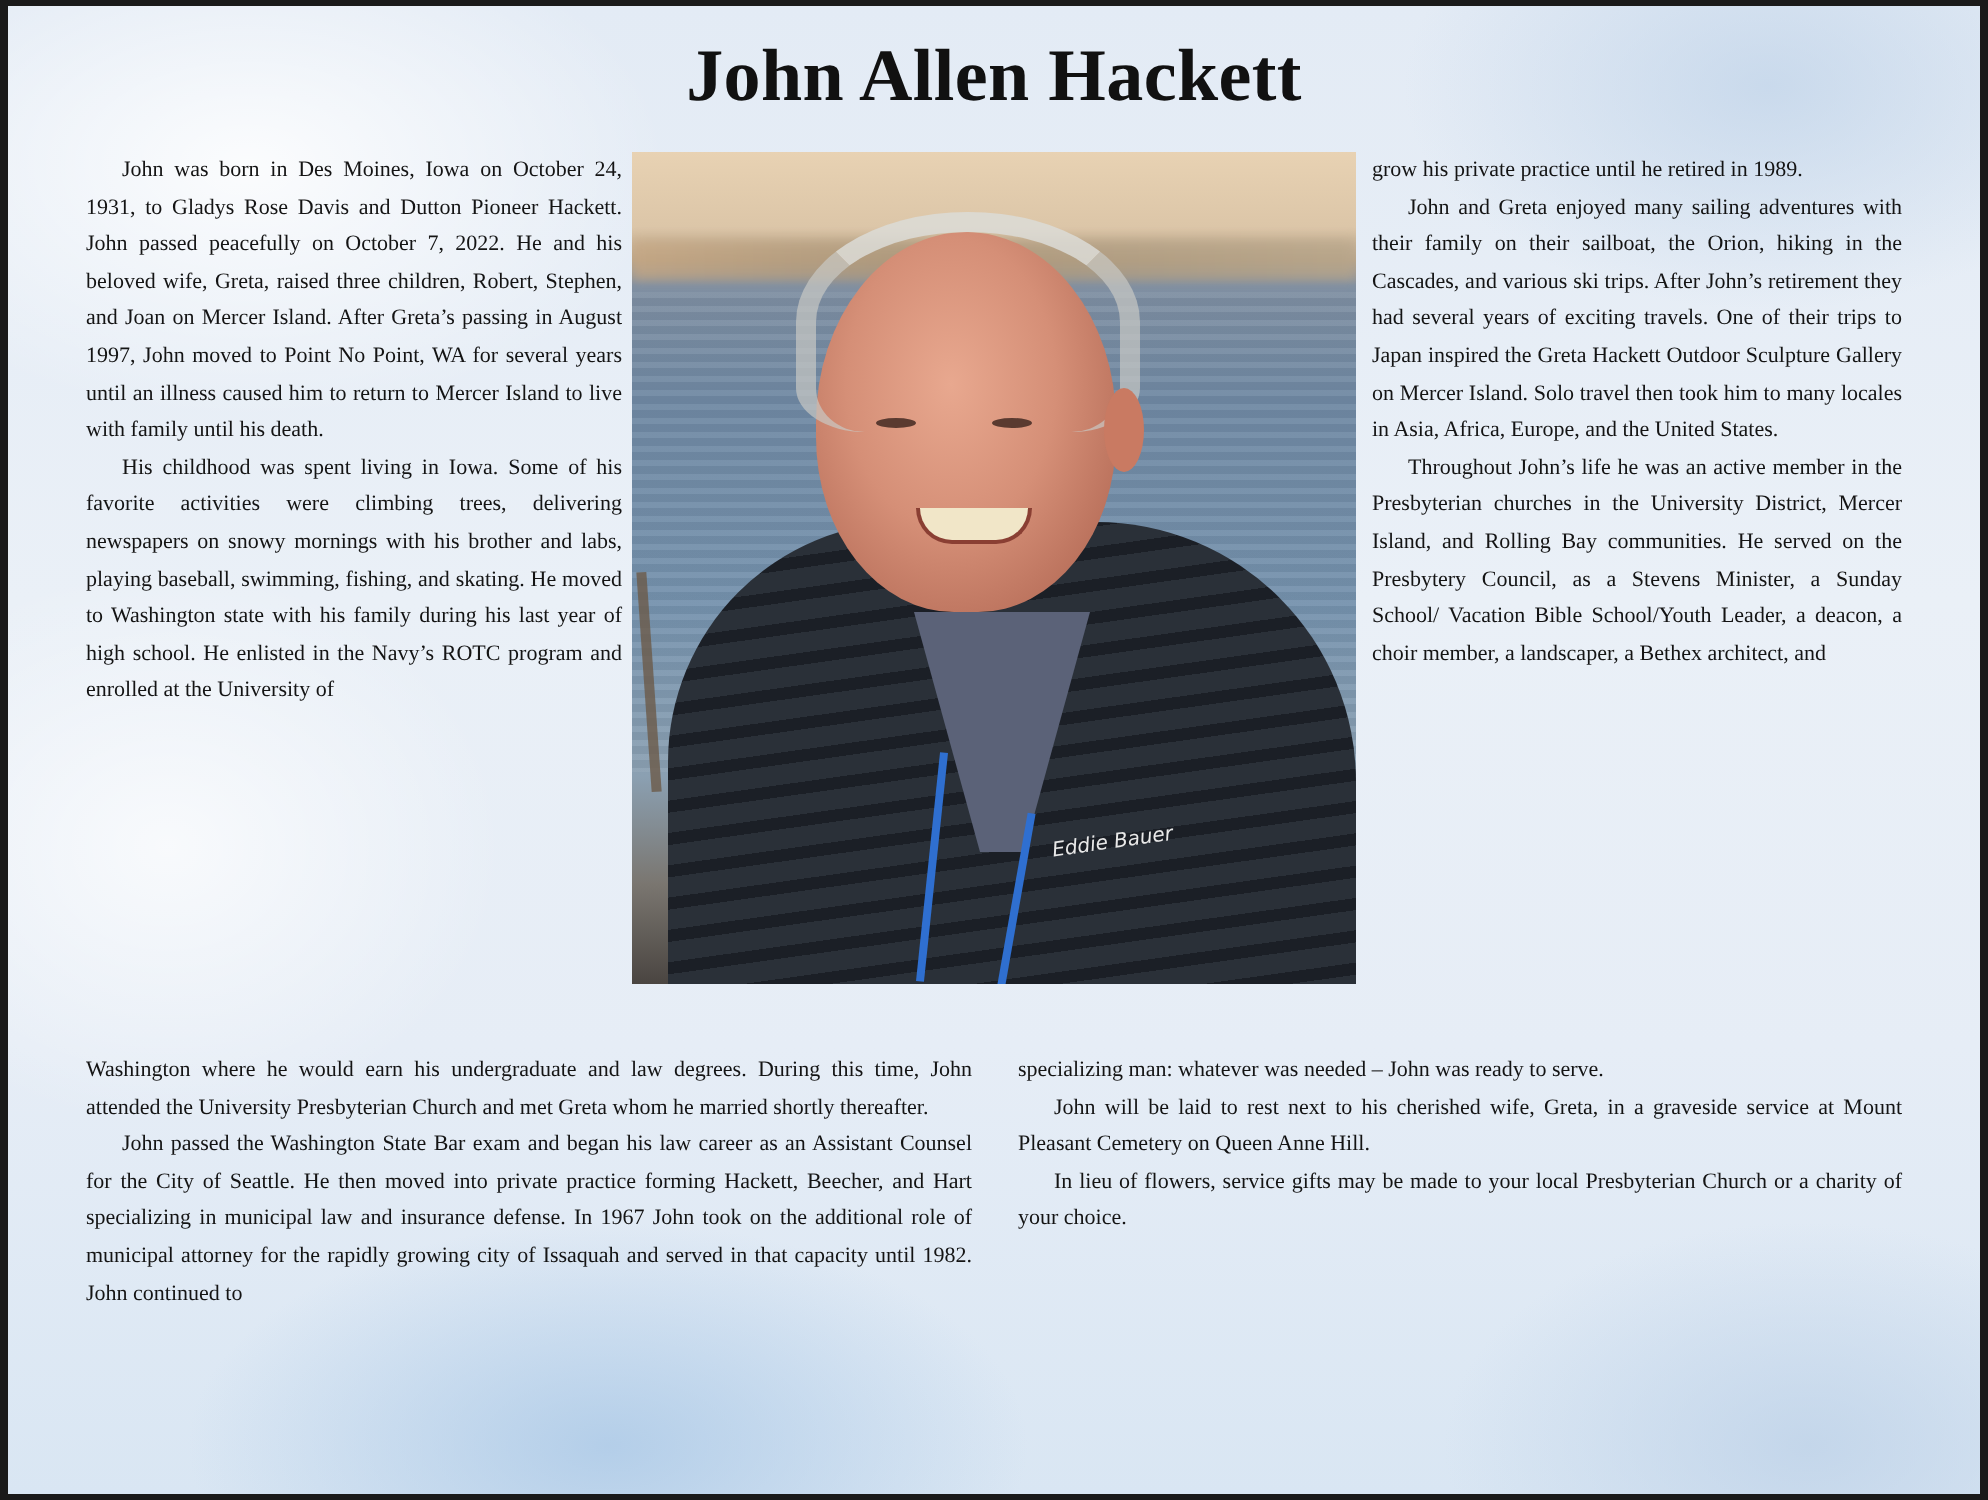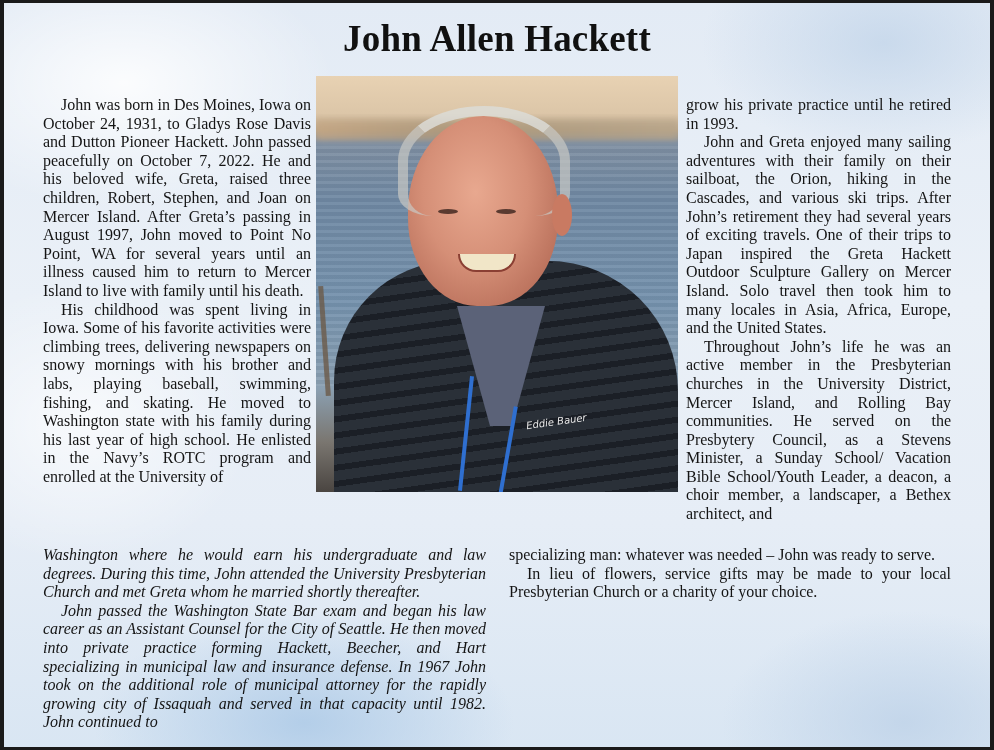--- a/index.html
+++ b/index.html
@@ -11,26 +11,26 @@
       radial-gradient(ellipse 260px 160px at 880px 40px, rgba(190,210,232,0.7), rgba(190,210,232,0) 70%),
       radial-gradient(ellipse 300px 160px at 300px 720px, rgba(170,200,230,0.8), rgba(170,200,230,0) 70%),
       radial-gradient(ellipse 260px 160px at 900px 720px, rgba(190,210,232,0.8), rgba(190,210,232,0) 70%),
       radial-gradient(ellipse 240px 200px at 80px 420px, rgba(255,255,255,0.7), rgba(255,255,255,0) 70%),
       linear-gradient(180deg, #e3ebf5 0%, #eaf0f7 40%, #e6edf6 70%, #d9e6f3 100%);
   }
   .title {
     position:absolute; left:0; right:0; top:14px; text-align:center;
     font-size:37px; font-weight:bold; color:#111; letter-spacing:0.2px;
   }
-  .col { position:absolute; font-size:16px; line-height:18.6px; color:#141414; text-align:justify;margin-top:20px; }
+  .col { position:absolute; font-size:11px; line-height:18.6px; color:#141414; text-align:justify; }
   .col p { margin:0; text-indent:18px; }
   .col p.noindent { text-indent:0; }
   .col-left { left:39px; top:73px; width:268px; }
   .col-right { left:682px; top:73px; width:265px; }
-  .wide-left { left:39px; top:523px; width:443px;font-style:italic; }
+  .wide-left { left:39px; top:523px; width:443px; }
   .wide-right { left:505px; top:523px; width:442px; }
   .photo {
     position:absolute; left:312px; top:73px; width:362px; height:416px; overflow:hidden;
     background: linear-gradient(180deg, #e8d2b3 0%, #dcc6a8 9%, #b9a58a 13%, #7f8fa2 16%, #6f88a3 30%, #7592ad 55%, #8ba0b2 75%, #7a7670 88%, #4a4541 100%);
   }
   .photo .shore { position:absolute; left:0; top:44px; width:100%; height:20px; background:linear-gradient(90deg,#c6a682,#a89478 40%,#b7a58a 100%); opacity:0.7; filter:blur(3px); }
   .photo .ripples { position:absolute; left:0; top:70px; width:100%; height:240px;
     background: repeating-linear-gradient(180deg, rgba(255,255,255,0.06) 0 3px, rgba(0,0,0,0.04) 3px 7px); }
   .photo .post { position:absolute; left:6px; top:210px; width:5px; height:110px; background:#6b5a48; transform:rotate(-4deg); opacity:0.8; }
   .photo .jacket { position:absolute; left:18px; top:185px; width:344px; height:240px;
@@ -71,27 +71,28 @@
     <div class="logo">Eddie Bauer</div>
     <div class="head"></div>
     <div class="hair"></div>
     <div class="ear"></div>
     <div class="eye1"></div>
     <div class="eye2"></div>
     <div class="smile"></div>
   </div>
 
   <div class="col col-right">
-    <p class="noindent">grow his private practice until he retired in 1993.</p>
+    <p class="noindent">grow his private practice until he retired in 1989.</p>
     <p>John and Greta enjoyed many sailing adventures with their family on their sailboat, the Orion, hiking in the Cascades, and various ski trips. After John’s retirement they had several years of exciting travels. One of their trips to Japan inspired the Greta Hackett Outdoor Sculpture Gallery on Mercer Island. Solo travel then took him to many locales in Asia, Africa, Europe, and the United States.</p>
     <p>Throughout John’s life he was an active member in the Presbyterian churches in the University District, Mercer Island, and Rolling Bay communities. He served on the Presbytery Council, as a Stevens Minister, a Sunday School/ Vacation Bible School/Youth Leader, a deacon, a choir member, a landscaper, a Bethex architect, and</p>
   </div>
 
   <div class="col wide-left">
     <p class="noindent">Washington where he would earn his undergraduate and law degrees. During this time, John attended the University Presbyterian Church and met Greta whom he married shortly thereafter.</p>
     <p>John passed the Washington State Bar exam and began his law career as an Assistant Counsel for the City of Seattle. He then moved into private practice forming Hackett, Beecher, and Hart specializing in municipal law and insurance defense. In 1967 John took on the additional role of municipal attorney for the rapidly growing city of Issaquah and served in that capacity until 1982. John continued to</p>
   </div>
 
   <div class="col wide-right">
     <p class="noindent">specializing man: whatever was needed – John was ready to serve.</p>
+    <p>John will be laid to rest next to his cherished wife, Greta, in a graveside service at Mount Pleasant Cemetery on Queen Anne Hill.</p>
     <p>In lieu of flowers, service gifts may be made to your local Presbyterian Church or a charity of your choice.</p>
   </div>
 </div>
 
 </body></html>

